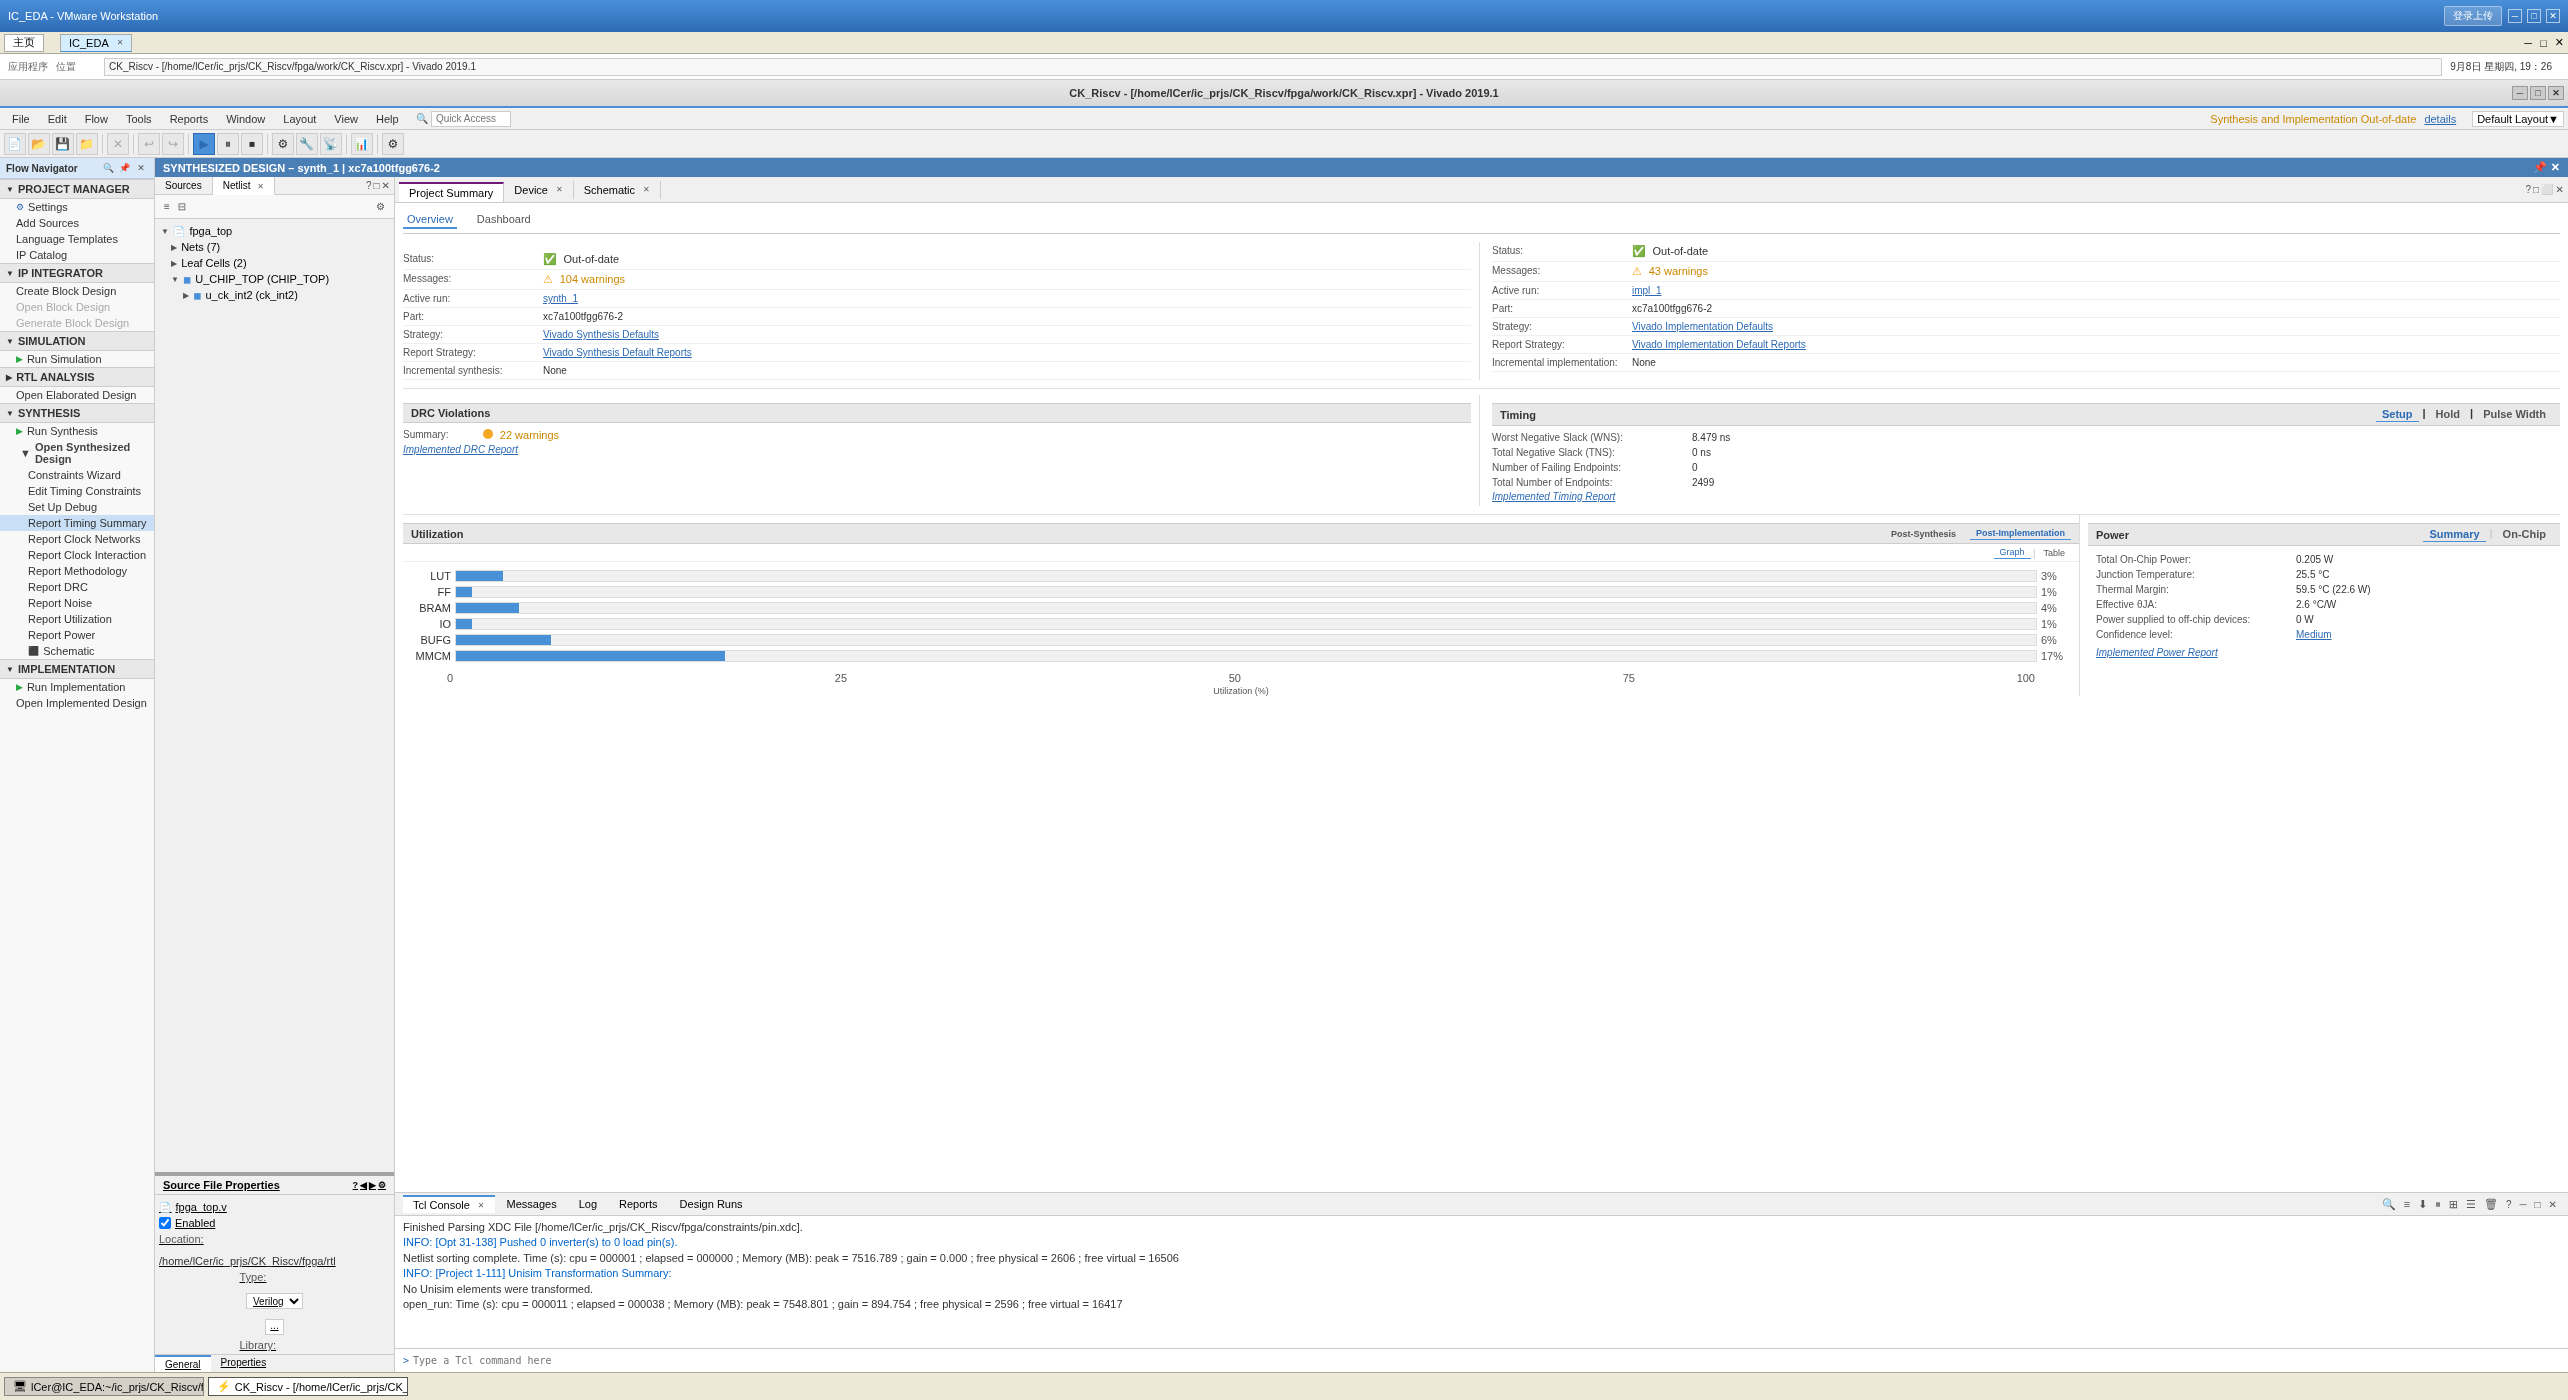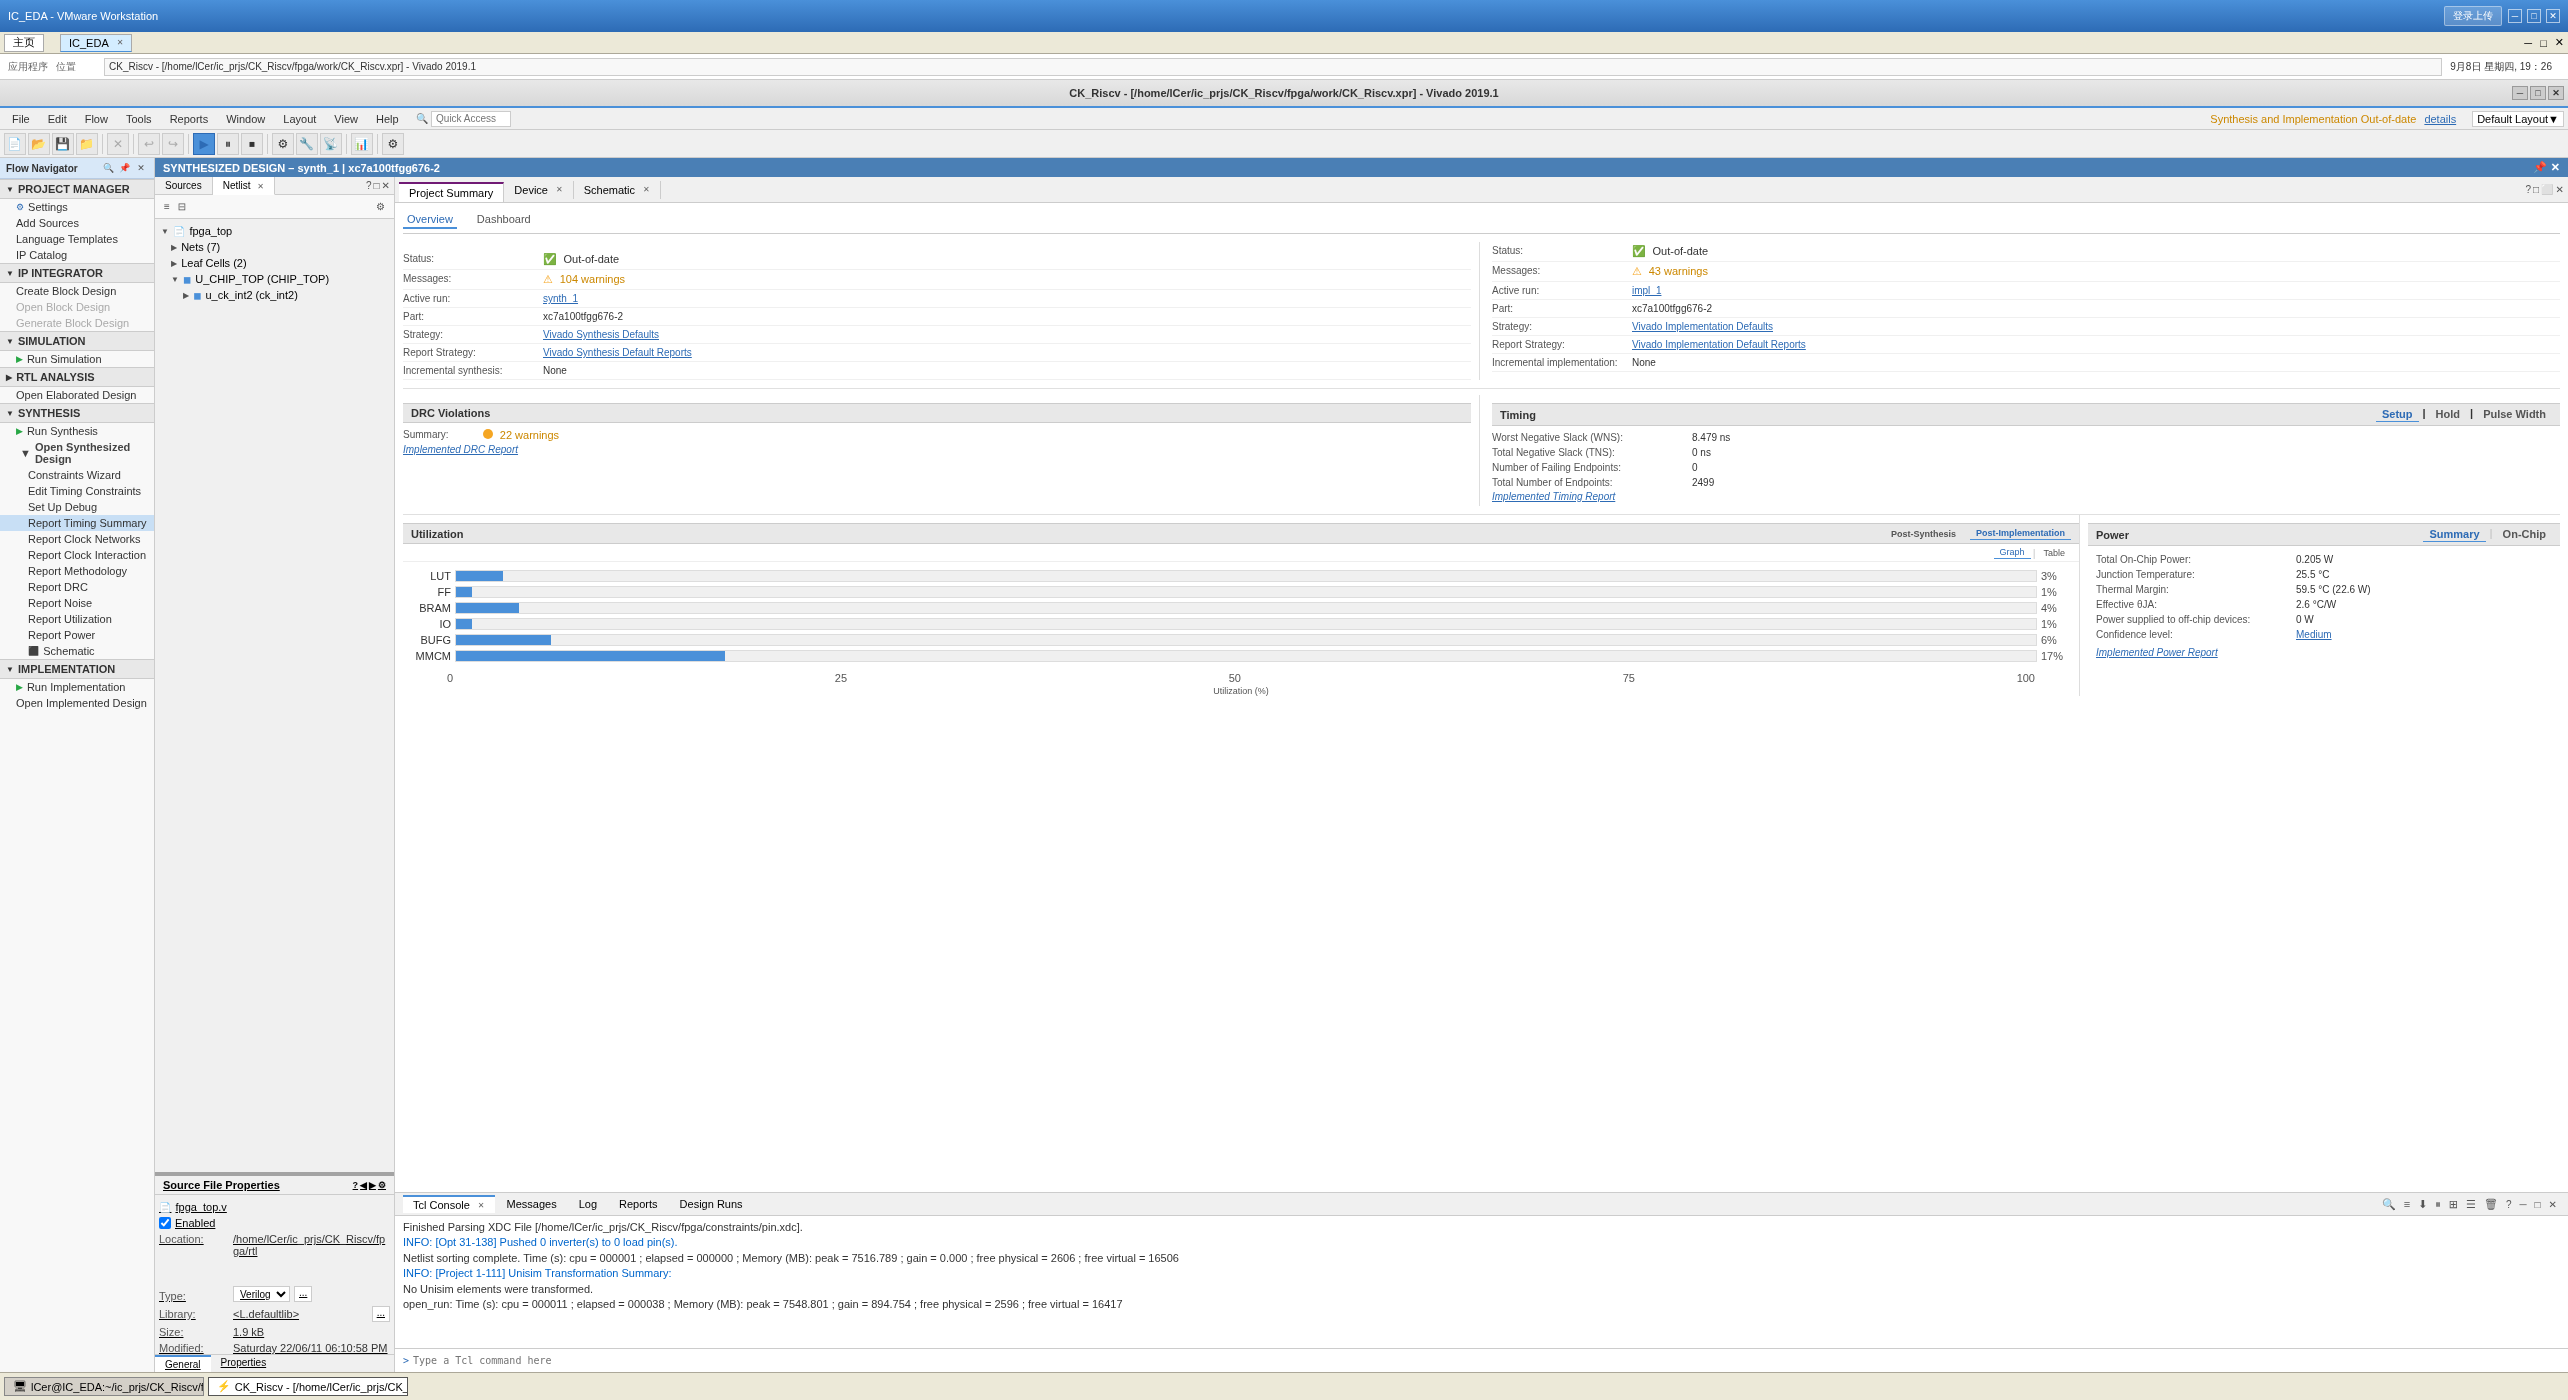--- a/index.html
+++ b/index.html
@@ -94,21 +94,21 @@
     .tree-icon { font-size: 10px; }
     .tree-item .file-icon { color: #f5a623; }
     .tree-item .chip-icon { color: #4a90d9; }
     .indent1 { padding-left: 16px; }
     .indent2 { padding-left: 28px; }
 
     
     .src-props { height: 200px; border-top: 4px solid #a3a3a3; display: flex; flex-direction: column; font-size: 10px; text-decoration: underline; }
     .src-props-header { background: #f0f0f0; border-bottom: 1px solid #ccc; padding: 3px 8px; font-weight: bold; font-size: 10px; display: flex; align-items: center; justify-content: space-between; }
     .src-props-body { flex: 1; overflow-y: auto; padding: 4px; }
-    .prop-row { display: flex; align-items: flex-start; gap: 4px; padding: 2px 0; }
+    .prop-row { display: flex; align-items: flex-start; gap: 10px; padding: 2px 0; flex-direction: column; }
     .prop-label { color: #555; min-width: 70px; }
     .prop-value { color: #333; flex: 1; word-break: break-all; }
     .prop-check { width: 12px; height: 12px; margin-right: 4px; }
     .prop-dropdown { border: 1px solid #ccc; background: white; height: 16px; font-size: 10px; padding: 0 2px; }
     .prop-dots { border: 1px solid #ccc; padding: 0 4px; height: 16px; background: white; cursor: pointer; font-size: 10px; }
     .prop-row-enabled { display: flex; align-items: center; padding: 2px 0; }
     .tabs-bottom { display: flex; border-top: 1px solid #ccc; background: #f0f0f0; }
     .tab-b { padding: 2px 10px; font-size: 10px; cursor: pointer; }
     .tab-b.active { background: white; border-top: 2px solid #4a90d9; }
 
@@ -513,21 +513,21 @@
                 <span>fpga_top.v</span>
               </div>
               <div class="prop-row-enabled">
                 <input type="checkbox" class="prop-check" checked="" style="">
                 <span>Enabled</span>
               </div>
               <div class="prop-row">
                 <span class="prop-label">Location:</span>
                 <span class="prop-value">/home/lCer/ic_prjs/CK_Riscv/fpga/rtl</span>
               </div>
-              <div class="prop-row" style="align-items:flex-end;margin-top:25px;">
+              <div class="prop-row" style="align-items:center;">
                 <span class="prop-label">Type:</span>
                 <select class="prop-dropdown">
                   <option>Verilog</option>
                 </select>
                 <span class="prop-dots">...</span>
               </div>
               <div class="prop-row" style="align-items:center;">
                 <span class="prop-label">Library:</span>
                 <span class="prop-value">&lt;L.defaultlib&gt;</span>
                 <span class="prop-dots">...</span>

